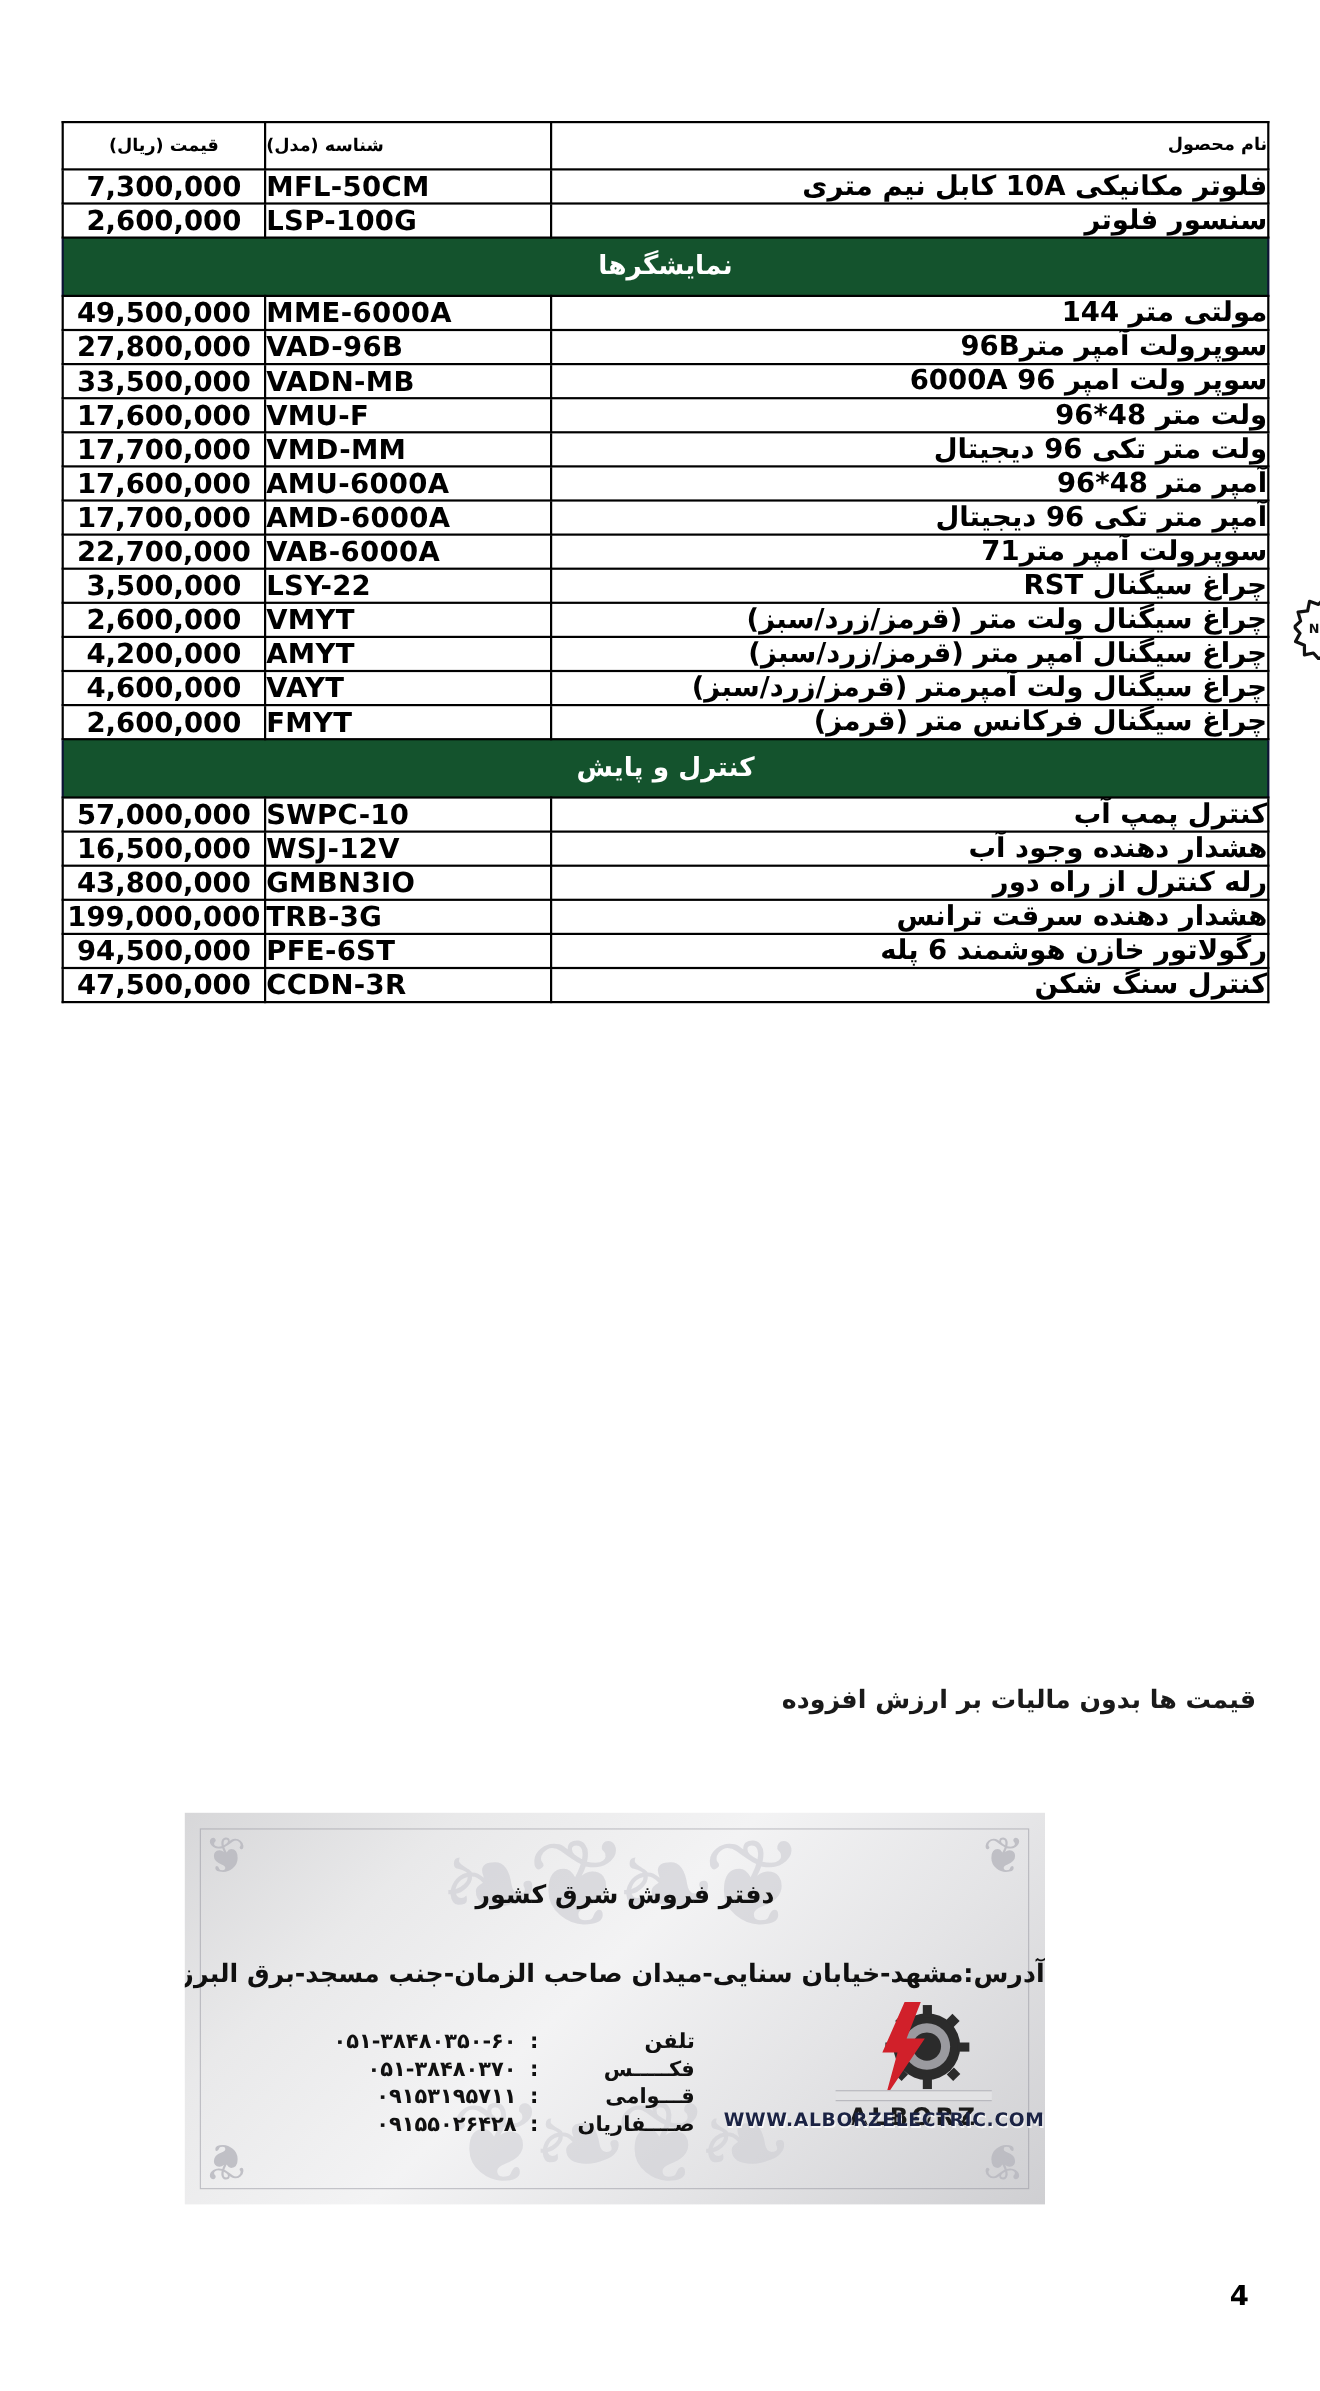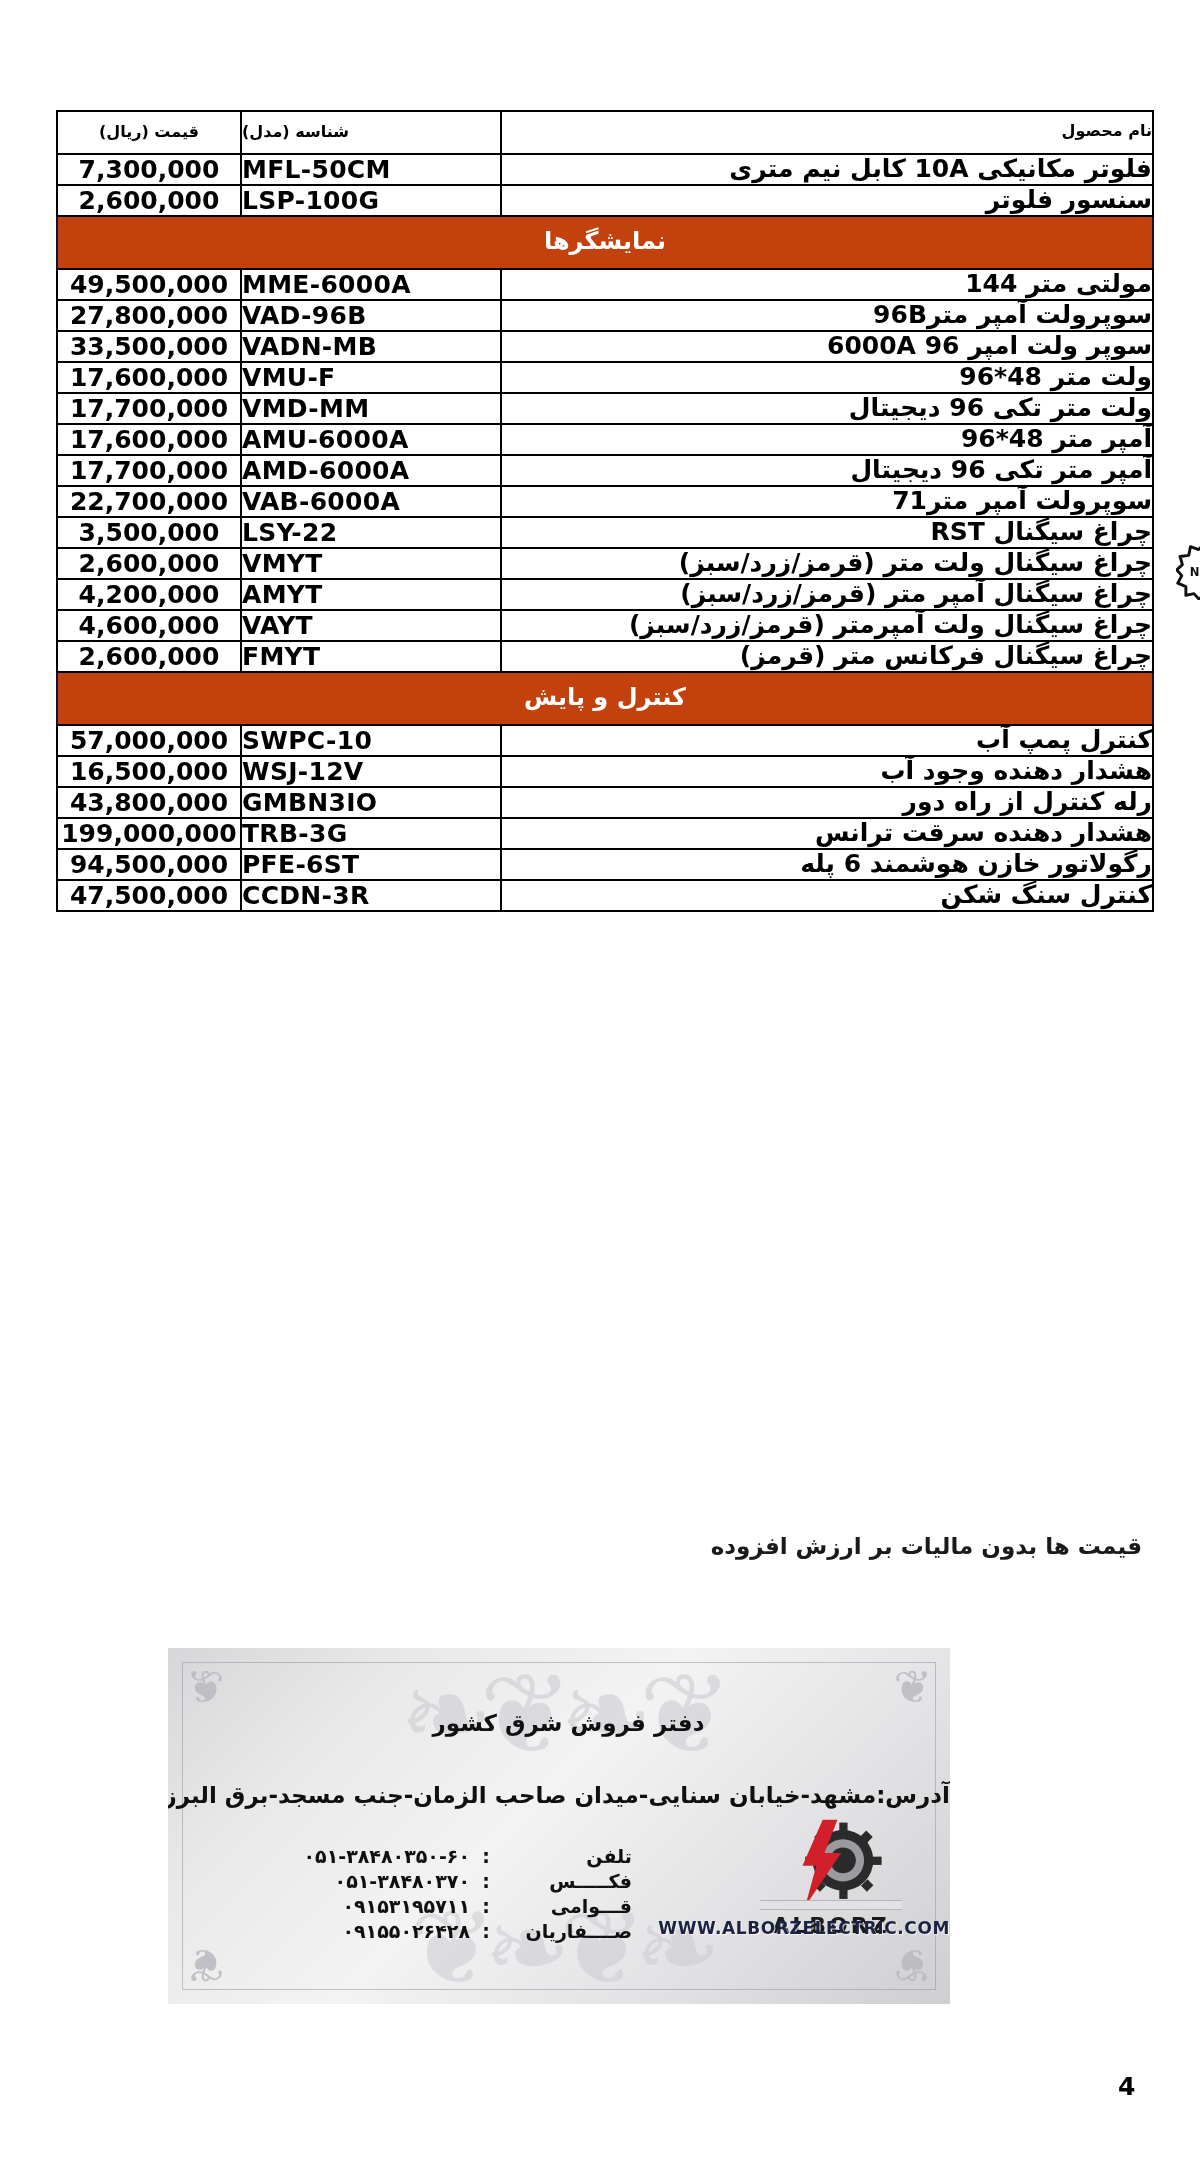--- a/index.html
+++ b/index.html
@@ -77,21 +77,21 @@
   .hdr .cell-model,
   .hdr .cell-price {
     font-size: 16px;
     font-weight: 700;
     padding-top: 10px;
     padding-bottom: 12px;
   }
 
   
   tr.section td {
-    background: #c2410c;
+    background: #14532d;
     color: #ffffff;
     text-align: center;
     font-size: 24px;
     font-weight: 700;
     padding: 10px 0 13px 0;
     border-left: 2px solid #0d1336;
     border-right: 2px solid #0d1336;
     border-top: 2px solid #000;
     border-bottom: 2px solid #000;
     letter-spacing: 0.5px;

